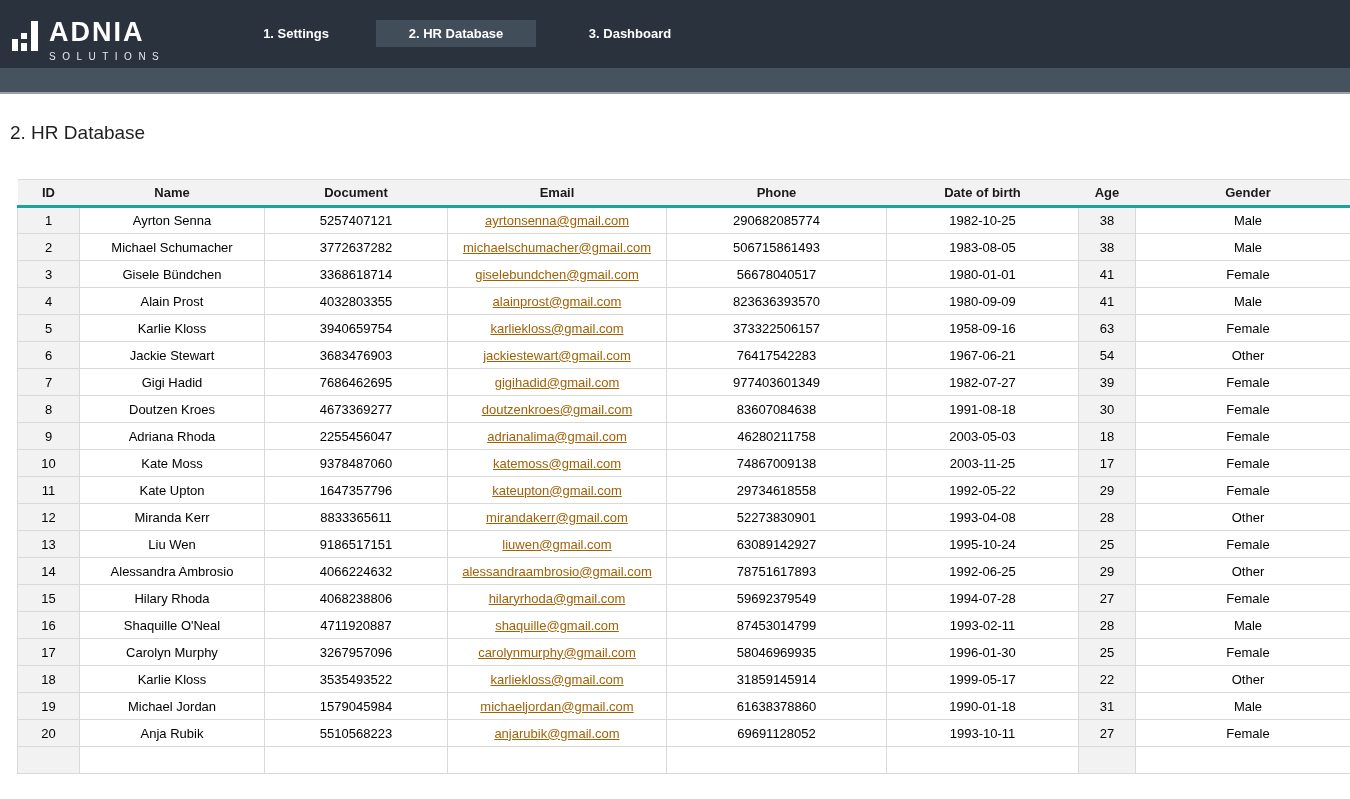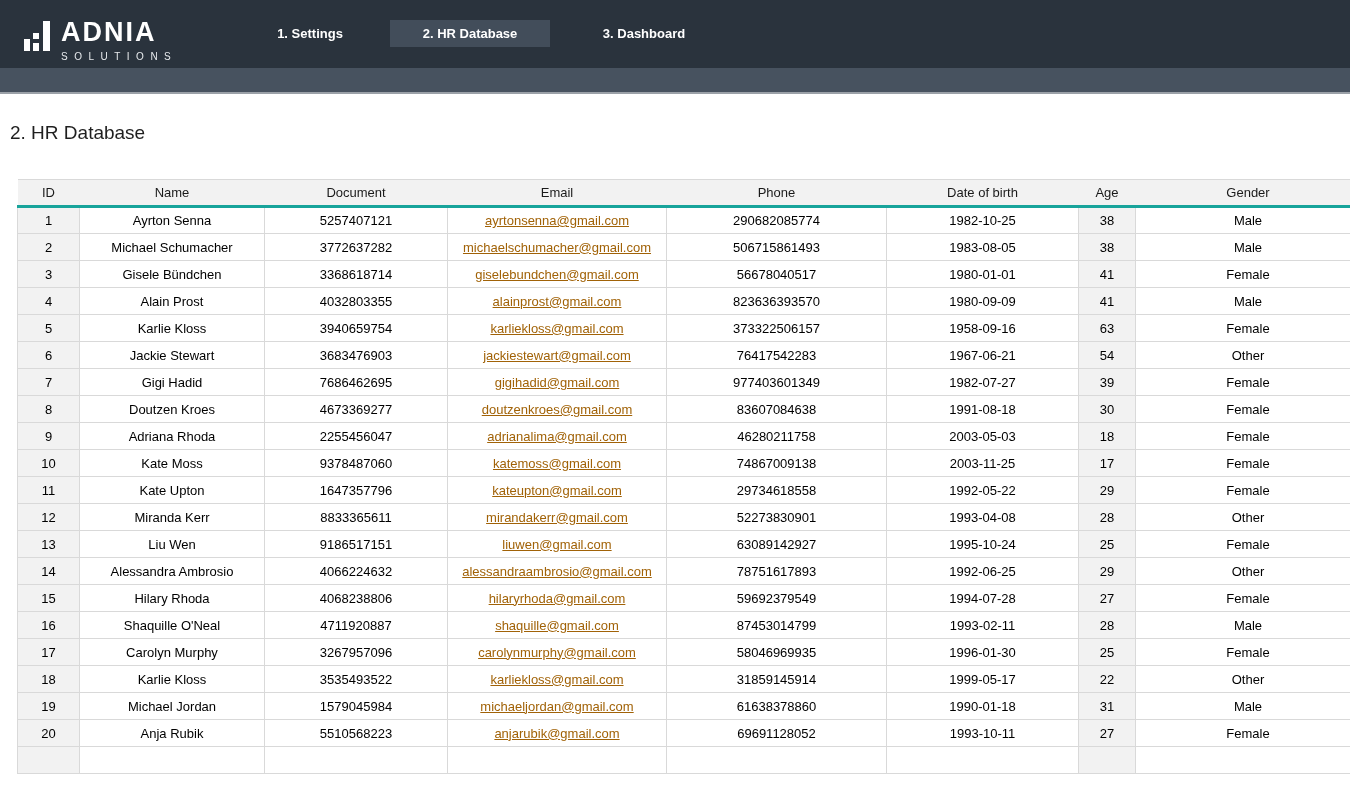--- a/index.html
+++ b/index.html
@@ -20,21 +20,21 @@
   }
   .subbar {
     height: 26px;
     background: #47525f;
     border-bottom: 2px solid #9ba1a8;
   }
   
   .logo {
     display: flex;
     align-items: flex-start;
-    padding: 10px 0 0 24px;
+    padding: 10px 0 0 12px;
     width: 200px;
     flex: 0 0 auto;
   }
   .logo-icon { margin-top: 4px; }
   .logo-texts { margin-left: 7px; }
   .brand-name {
     color: #ffffff;
     font-size: 27px;
     font-weight: 700;
     letter-spacing: 2px;
@@ -43,21 +43,21 @@
   .brand-tagline {
     color: #e7eaed;
     font-size: 10px;
     font-weight: 400;
     letter-spacing: 6.5px;
     margin-top: 4px;
   }
   
   .nav {
     position: absolute;
-    left: 230px;
+    left: 216px;
     top: 20px;
     display: flex;
     align-items: center;
   }
   .tab {
     width: 160px;
     height: 27px;
     line-height: 27px;
     text-align: center;
     color: #ffffff;
@@ -87,21 +87,21 @@
     table-layout: fixed;
     width: 1343px;
     margin: 35px 0 0 7px;
     font-size: 13px;
   }
   table.hr th {
     background: #f2f2f2;
     border-top: 1px solid #d9d9d9;
     border-bottom: 3px solid #18a49b;
     height: 27px;
-    font-weight: 400;
+    font-weight: 700;
     color: #1a1a1a;
     text-align: center;
     padding: 0;
   }
   table.hr td {
     border: 1px solid #d9d9d9;
     height: 27px;
     text-align: center;
     color: #000000;
     padding: 0 2px;

